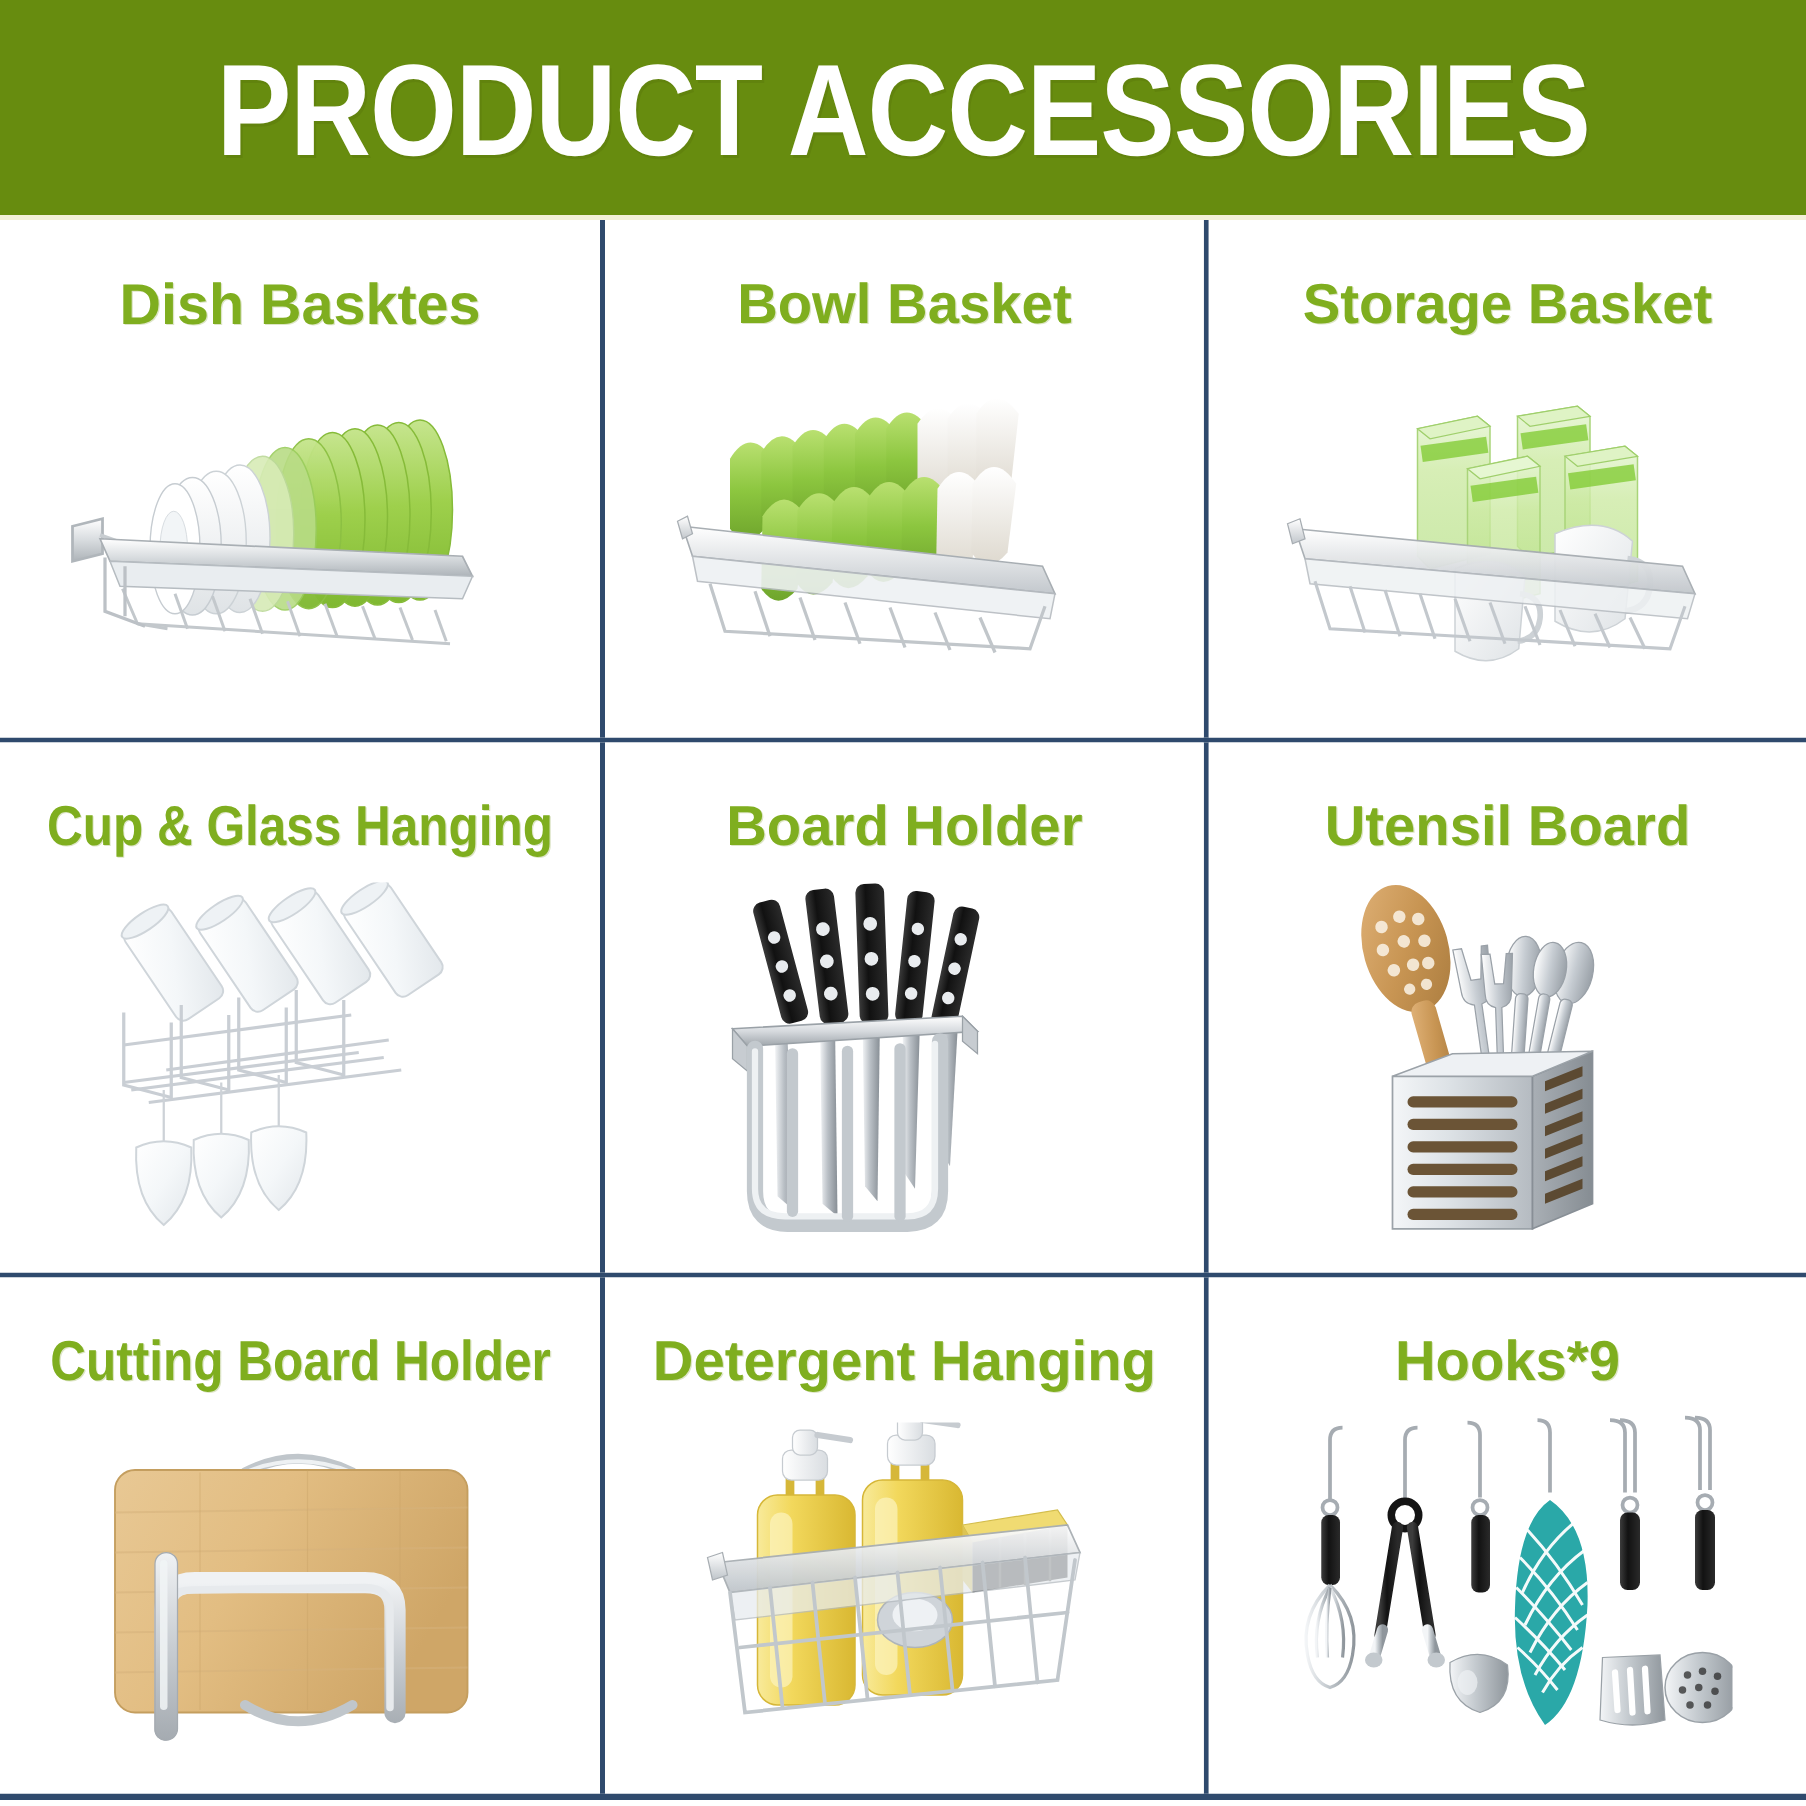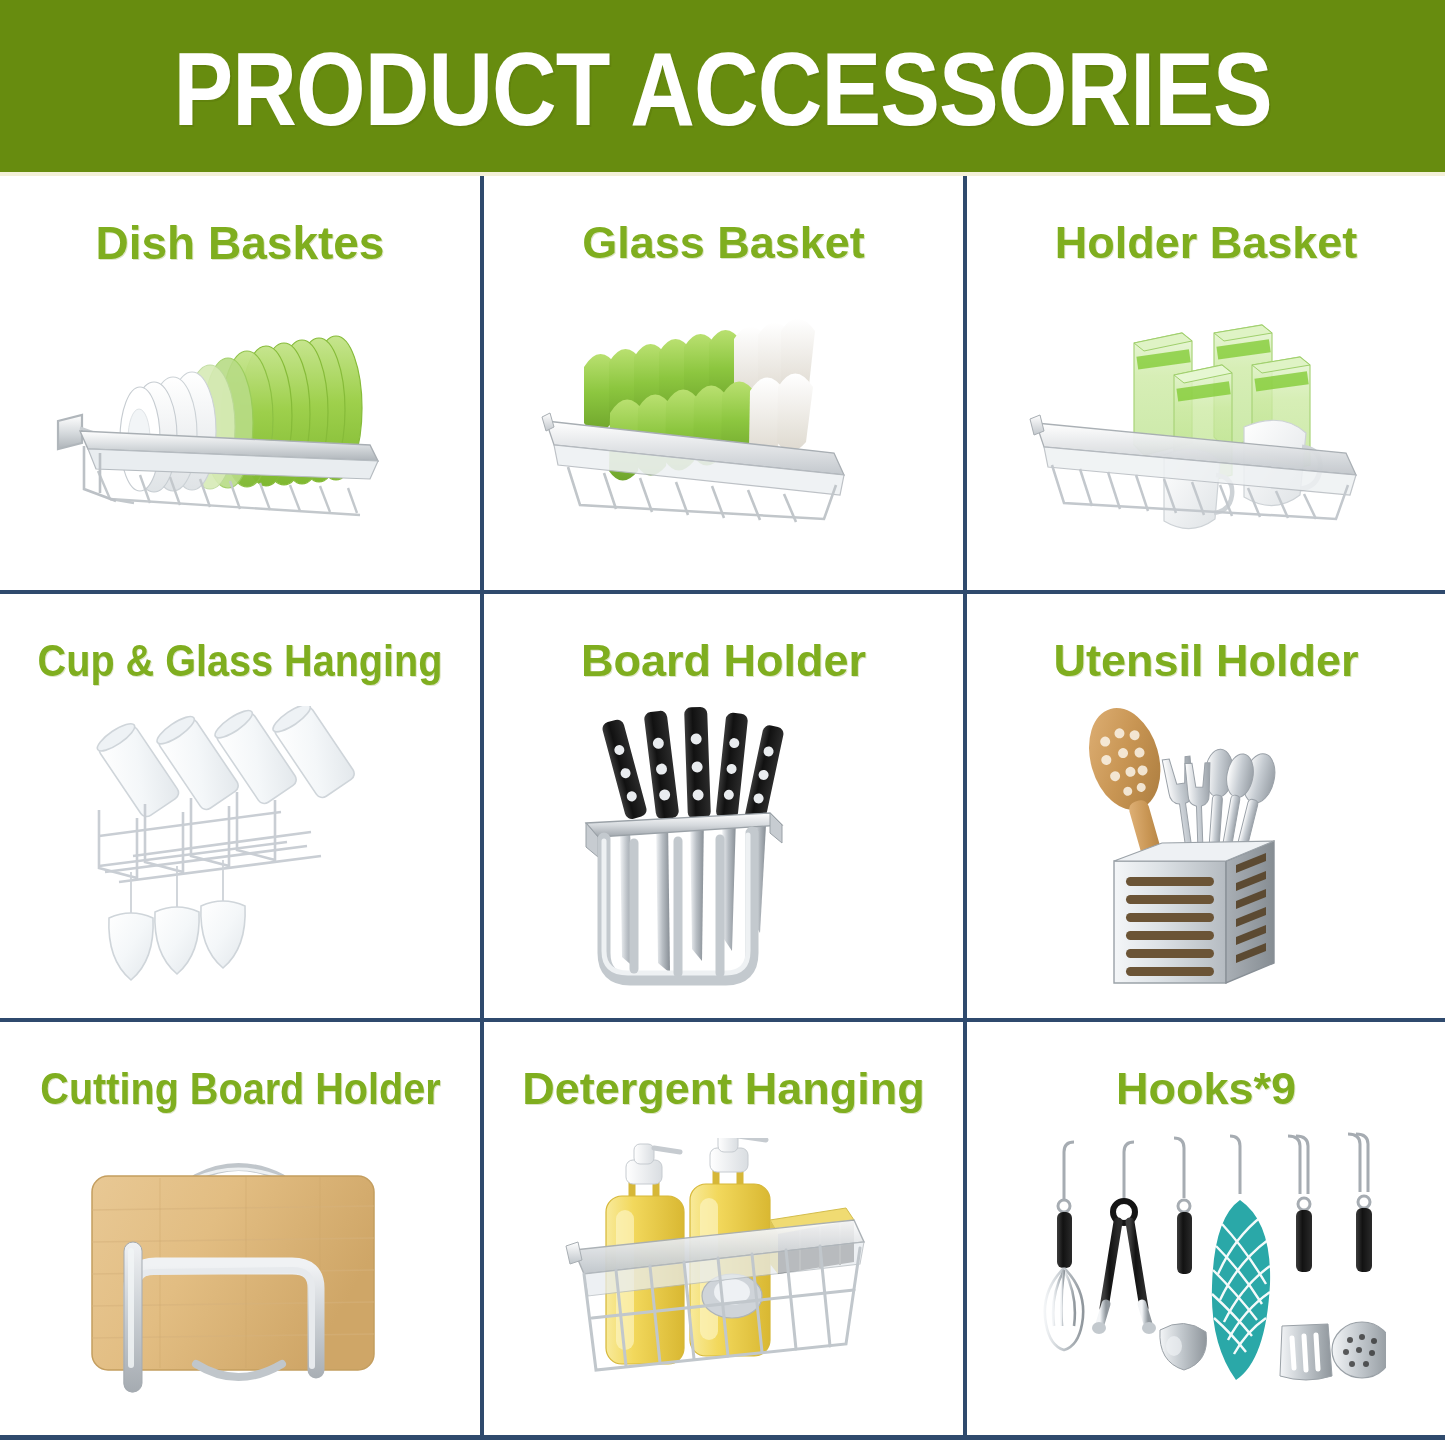--- a/index.html
+++ b/index.html
@@ -138,21 +138,21 @@
             <path d="M44 143 L44 186 L76 198"></path>
             <path d="M60 150 L60 190"></path>
           </g>
         </svg>
       </div>
     </div>
 
     <div class="vrule"></div>
 
     <div class="cell">
-      <div class="cell-title t-md">Glass Basket</div>
+      <div class="cell-title t-md">Bowl Basket</div>
       <div class="art">
         <svg width="400" height="230" viewBox="0 0 400 230">
           <defs>
             <linearGradient id="bwG" x1="0" y1="0" x2="0" y2="1">
               <stop offset="0" stop-color="#b9e070"></stop>
                 <stop offset=".5" stop-color="#8cc63f"></stop>
                 <stop offset="1" stop-color="#6fa52c"></stop>
             </linearGradient>
             <linearGradient id="bwW" x1="0" y1="0" x2="0" y2="1">
               <stop offset="0" stop-color="#ffffff"></stop>
@@ -200,21 +200,21 @@
             <path d="M260 181 L272 209"></path>
           </g>
           <path d="M18 104 L26 100 L30 114 L22 118 Z" fill="url(#steel2)" stroke="#a8aeb3" stroke-width="1"></path>
         </svg>
       </div>
     </div>
 
     <div class="vrule"></div>
 
     <div class="cell">
-      <div class="cell-title t-md">Holder Basket</div>
+      <div class="cell-title t-md">Storage Basket</div>
       <div class="art">
         <svg width="400" height="250" viewBox="0 0 400 250">
           <defs>
             <linearGradient id="glass" x1="0" y1="0" x2="0" y2="1">
               <stop offset="0" stop-color="#e8f6d8" stop-opacity=".92"></stop>
               <stop offset=".35" stop-color="#cdeaa4" stop-opacity=".8"></stop>
               <stop offset="1" stop-color="#b6e085" stop-opacity=".7"></stop>
             </linearGradient>
             <linearGradient id="mugG" x1="0" y1="0" x2="1" y2="1">
               <stop offset="0" stop-color="#ffffff"></stop>
@@ -414,21 +414,21 @@
             <path d="M104 140 L104 272"></path>
             <path d="M146 138 L146 272"></path>
           </g>
         </svg>
       </div>
     </div>
 
     <div class="vrule"></div>
 
     <div class="cell">
-      <div class="cell-title t-md">Utensil Holder</div>
+      <div class="cell-title t-md">Utensil Board</div>
       <div class="art">
         <svg width="280" height="300" viewBox="0 0 280 300">
           <defs>
             <linearGradient id="wood" x1="0" y1="0" x2="1" y2="1">
               <stop offset="0" stop-color="#e0b278"></stop>
                 <stop offset=".5" stop-color="#c89553"></stop>
                 <stop offset="1" stop-color="#a87a3d"></stop>
             </linearGradient>
             <linearGradient id="cupG" x1="0" y1="0" x2="1" y2="0">
               <stop offset="0" stop-color="#f4f6f8"></stop>

